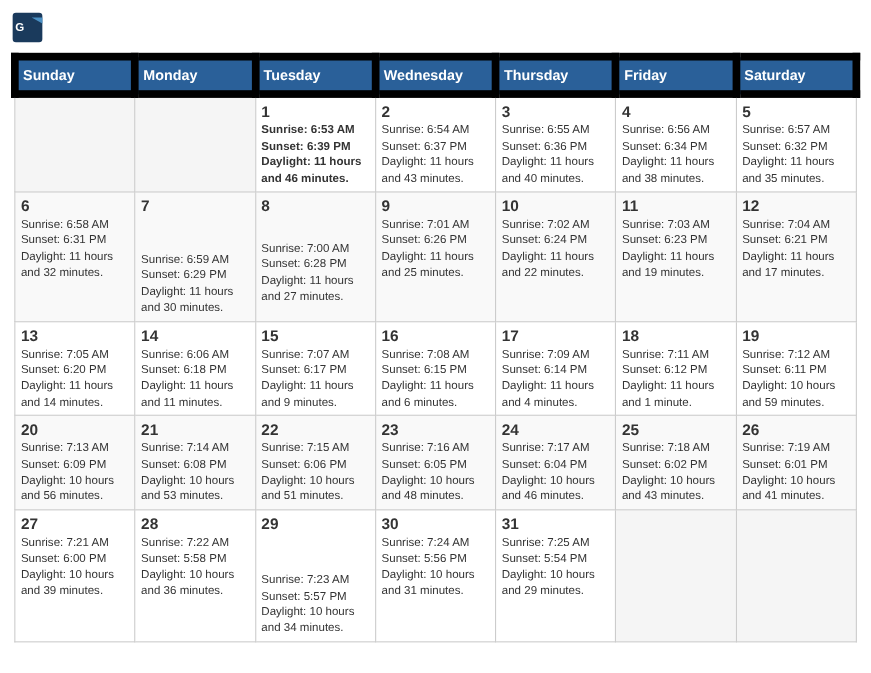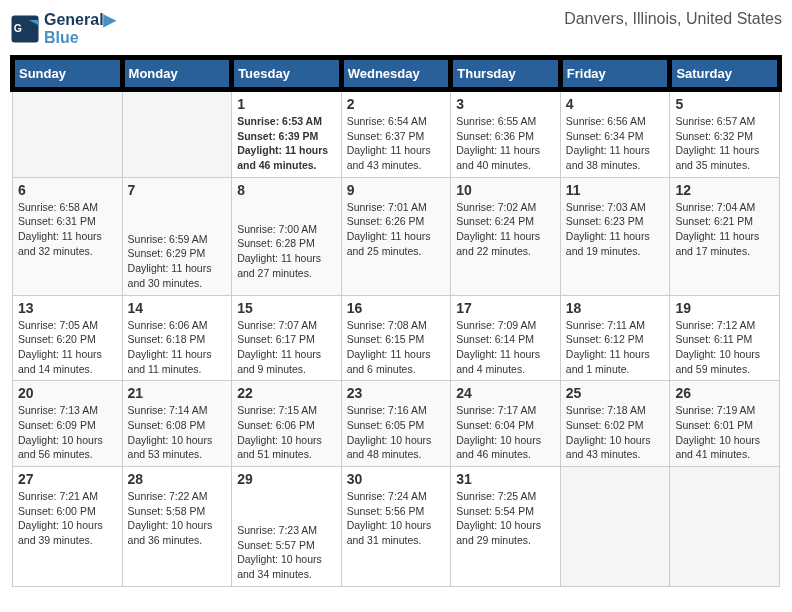--- a/index.html
+++ b/index.html
@@ -42,21 +42,21 @@
       border-collapse: collapse;
       table-layout: fixed;
     }
     th {
       background-color: #2a6099;
       color: #fff;
       font-size: 13px;
       font-weight: bold;
       padding: 6px 4px;
       text-align: left;
-      border: 5px solid #000000;
+      border: 7px solid #000000;
     }
     td {
       border: 1px solid #ccc;
       vertical-align: top;
       padding: 4px 5px;
       min-height: 80px;
       height: 85px;
       background: #fff;
     }
     td.empty {
@@ -81,27 +81,22 @@
 </head>
 <body>
 
 <div class="header-area">
   <div class="logo">
     <svg class="logo-icon" viewBox="0 0 40 40">
       <rect x="2" y="2" width="36" height="36" rx="4" fill="#1a3a5c"></rect>
       <text x="5" y="24" font-size="14" font-weight="bold" fill="white" font-family="Arial">G</text>
       <polygon points="25,8 38,15 38,8" fill="#4a90c4"></polygon>
     </svg>
-    <div>
-      <div style="font-size:16px;font-weight:bold;color:#1a3a5c;">General<span style="color:#4a90c4;">▶</span></div>
-      <div style="font-size:16px;font-weight:bold;color:#4a90c4;">Blue</div>
-    </div>
   </div>
   <div class="title-area">
-    <div class="location-title">Danvers, Illinois, United States</div>
   </div>
 </div>
 
 <table>
   <thead>
     <tr>
     <th>Sunday</th>
         <th>Monday</th>
         <th>Tuesday</th>
         <th>Wednesday</th>

